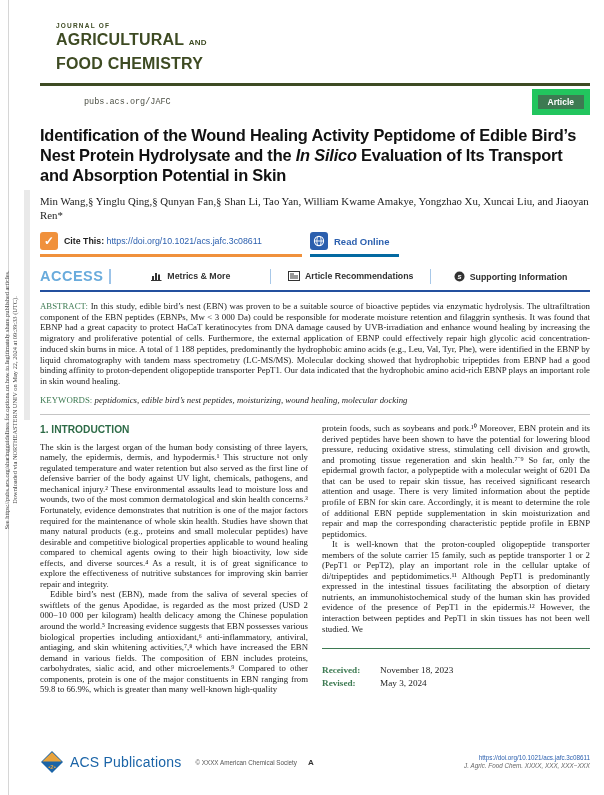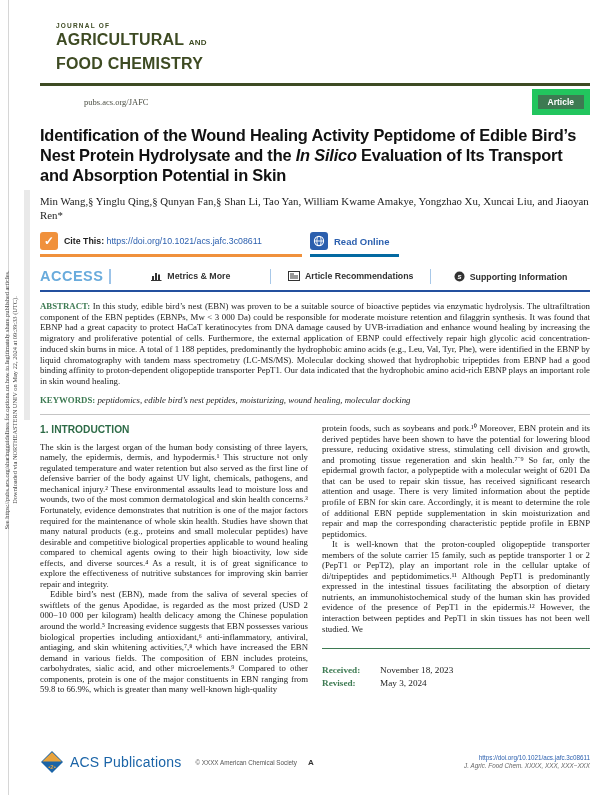--- a/index.html
+++ b/index.html
@@ -20,21 +20,21 @@
 
   .content{position:absolute;left:40px;top:22px;width:550px;}
 
   
   .masthead{color:#3e4b23;font-family:"Liberation Sans",sans-serif;margin-left:16px;}
   .masthead .kicker{font-size:6.5px;font-weight:bold;letter-spacing:1.2px;}
   .masthead .name{font-size:16px;font-weight:bold;letter-spacing:.2px;line-height:21px;}
   .masthead .and{font-size:8px;font-weight:bold;}
   .green-rule{height:3px;background:#3e4b23;margin-top:9px;}
   .site-row{display:flex;justify-content:space-between;align-items:center;margin-top:3px;}
-  .site-link{font-family:Liberation Serif, serif;font-size:8.5px;color:#4c4f44;text-decoration:none;padding-left:44px;}
+  .site-link{font-family:Liberation Mono, monospace;font-size:8.5px;color:#4c4f44;text-decoration:none;padding-left:44px;}
   .badge{font-family:"Liberation Sans",sans-serif;font-size:8.5px;font-weight:bold;color:#ffffff;
          background:#3d7a52;border:6px solid #22c55e;padding:1.5px 10px 2.5px;}
 
   
   .title{font-family:"Liberation Sans",sans-serif;font-weight:bold;font-size:16.4px;
          line-height:20px;color:#111;margin-top:10px;letter-spacing:-.2px;}
   .authors{font-size:10.8px;margin-top:9px;line-height:14px;color:#1c1c1c;}
 
   
   .cite-row{display:flex;align-items:flex-end;margin-top:10px;}
@@ -54,21 +54,21 @@
   .access-row{display:flex;align-items:center;margin-top:9px;height:20px;}
   .access-word{font-family:"Liberation Sans",sans-serif;font-size:14.5px;font-weight:bold;color:#69abdc;letter-spacing:.5px;}
   .access-pipe{width:2px;height:15px;background:#9cc3e8;margin:0 0 0 6px;}
   .access-item{flex:1;display:flex;align-items:flex-end;justify-content:center;gap:5px;
                font-family:"Liberation Sans",sans-serif;font-size:8.8px;font-weight:bold;color:#333;}
   .access-sep{width:1px;height:15px;background:#a8c8e8;}
   .blue-rule{height:2px;background:#24509e;margin-top:4px;}
 
   
   .abstract{margin-top:9px;font-size:8.8px;line-height:10.7px;text-align:justify;color:#222;}
-  .green-label{color:#3d7a52;font-weight:bold;}
+  .green-label{color:#3d7a52;font-weight:normal;}
   .keywords{margin-top:8px;font-size:8.8px;line-height:10.5px;}
   .keywords .kw-text{font-style:italic;}
   .thin-rule{height:1px;background:#c4c4c4;margin-top:9px;}
 
   
   .columns{display:flex;gap:14px;margin-top:8px;}
   .col{width:268px;font-size:8.75px;line-height:10.55px;text-align:justify;color:#222;}
   .sec-head{font-family:"Liberation Sans",sans-serif;font-size:10.2px;font-weight:bold;color:#2e6b47;margin:2px 0 6px;}
   .col p{margin:0;}
   .col p.indent{text-indent:10px;}

